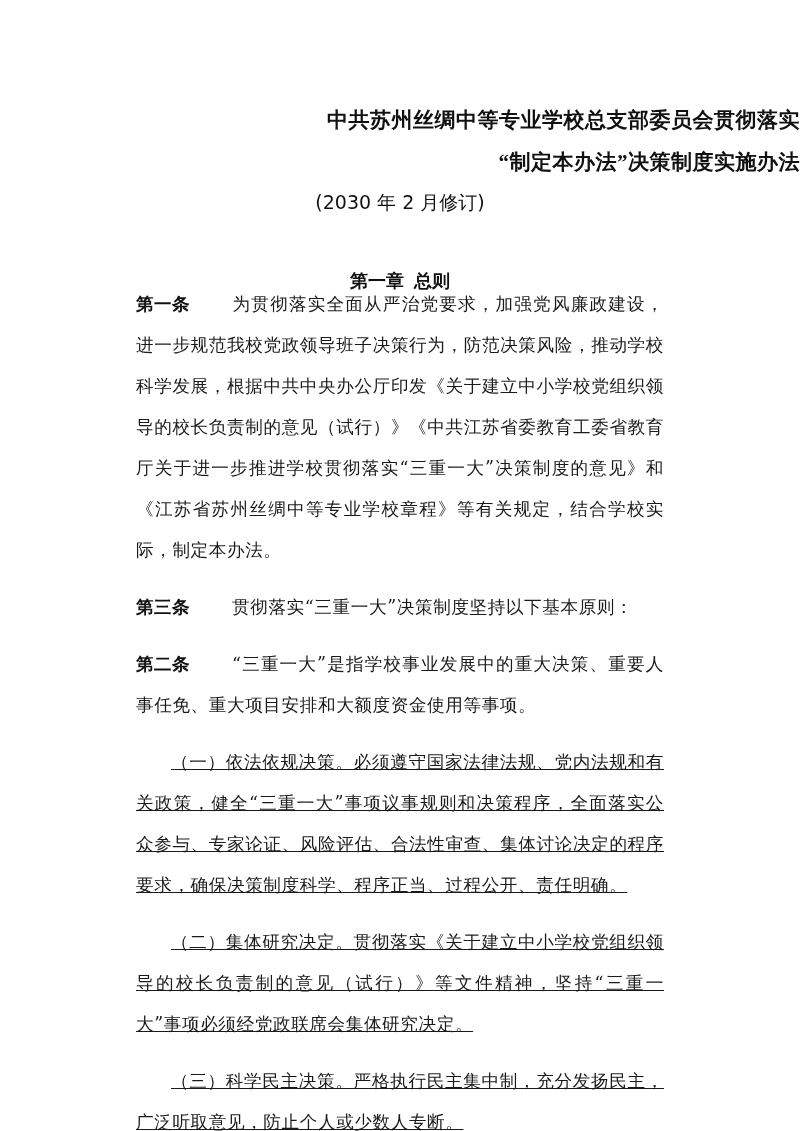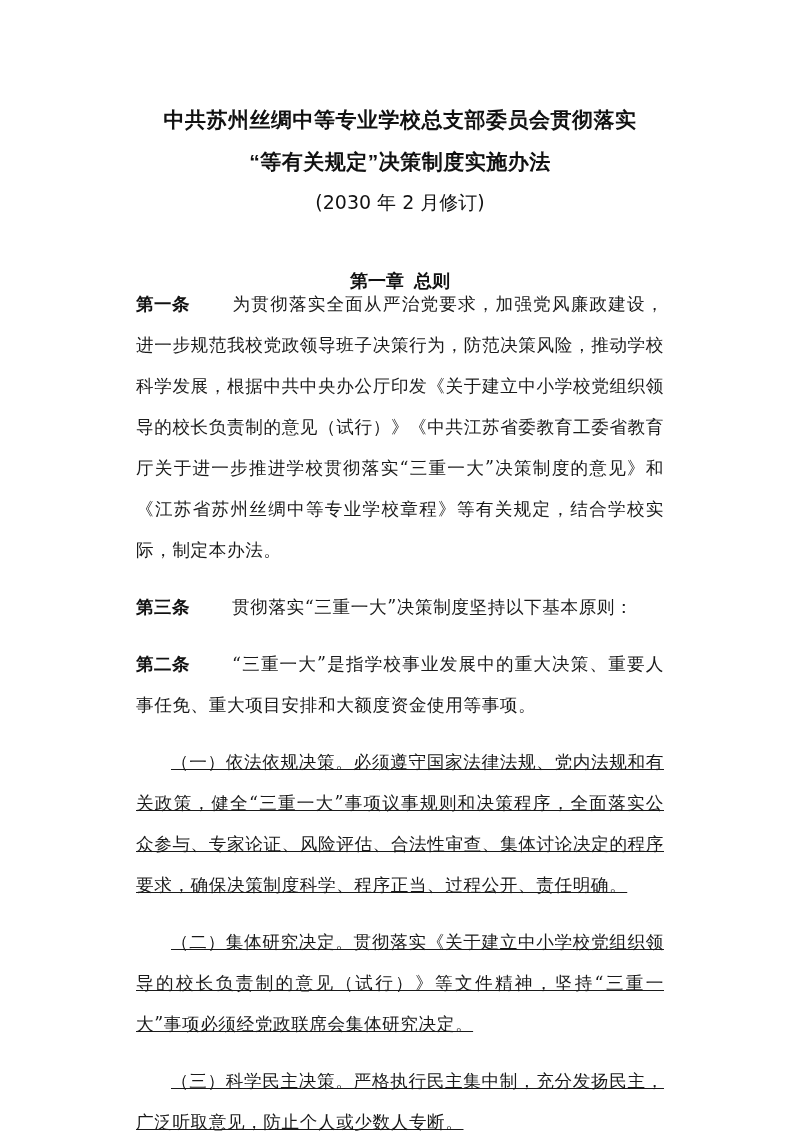--- a/index.html
+++ b/index.html
@@ -19,22 +19,22 @@
       left: 0;
       top: 0;
       width: 800px;
       height: 1131px;
       background: #ffffff;
     }
     .title {
       position: absolute;
       left: 0;
       width: 800px;
-      text-align: center;
-      font-family: Liberation Sans, sans-serif;
+      text-align: right;
+      font-family: Liberation Serif, serif;
       font-weight: bold;
       font-size: 21px;
       letter-spacing: 0.5px;
       color: #111;
     }
     .t1 { top: 106px; }
     .t2 { top: 148px; }
     .subtitle {
       position: absolute;
       left: 0;
@@ -88,21 +88,21 @@
       text-indent: 35px;
       text-decoration: underline;
     }
   </style>
 </head>
 <body>
 
 <div class="page">
 
   <div class="title t1">中共苏州丝绸中等专业学校总支部委员会贯彻落实</div>
-  <div class="title t2">“等有关规定”决策制度实施办法</div>
+  <div class="title t2">“制定本办法”决策制度实施办法</div>
   <div class="subtitle">(2030 年 2 月修订)</div>
 
   <div class="chapter">
     <span>第一章</span><span class="gap"></span><span>总则</span>
   </div>
 
   <div class="body">
 
     <p class="para">
       <span class="art-label">第一条</span><span>为贯彻落实全面从严治党要求，加强党风廉政建设，进一步规范我校党政领导班子决策行为，防范决策风险，推动学校科学发展，根据中共中央办公厅印发《关于建立中小学校党组织领导的校长负责制的意见（试行）》《中共江苏省委教育工委省教育厅关于进一步推进学校贯彻落实“三重一大”决策制度的意见》和《江苏省苏州丝绸中等专业学校章程》等有关规定，结合学校实际，制定本办法。</span>

